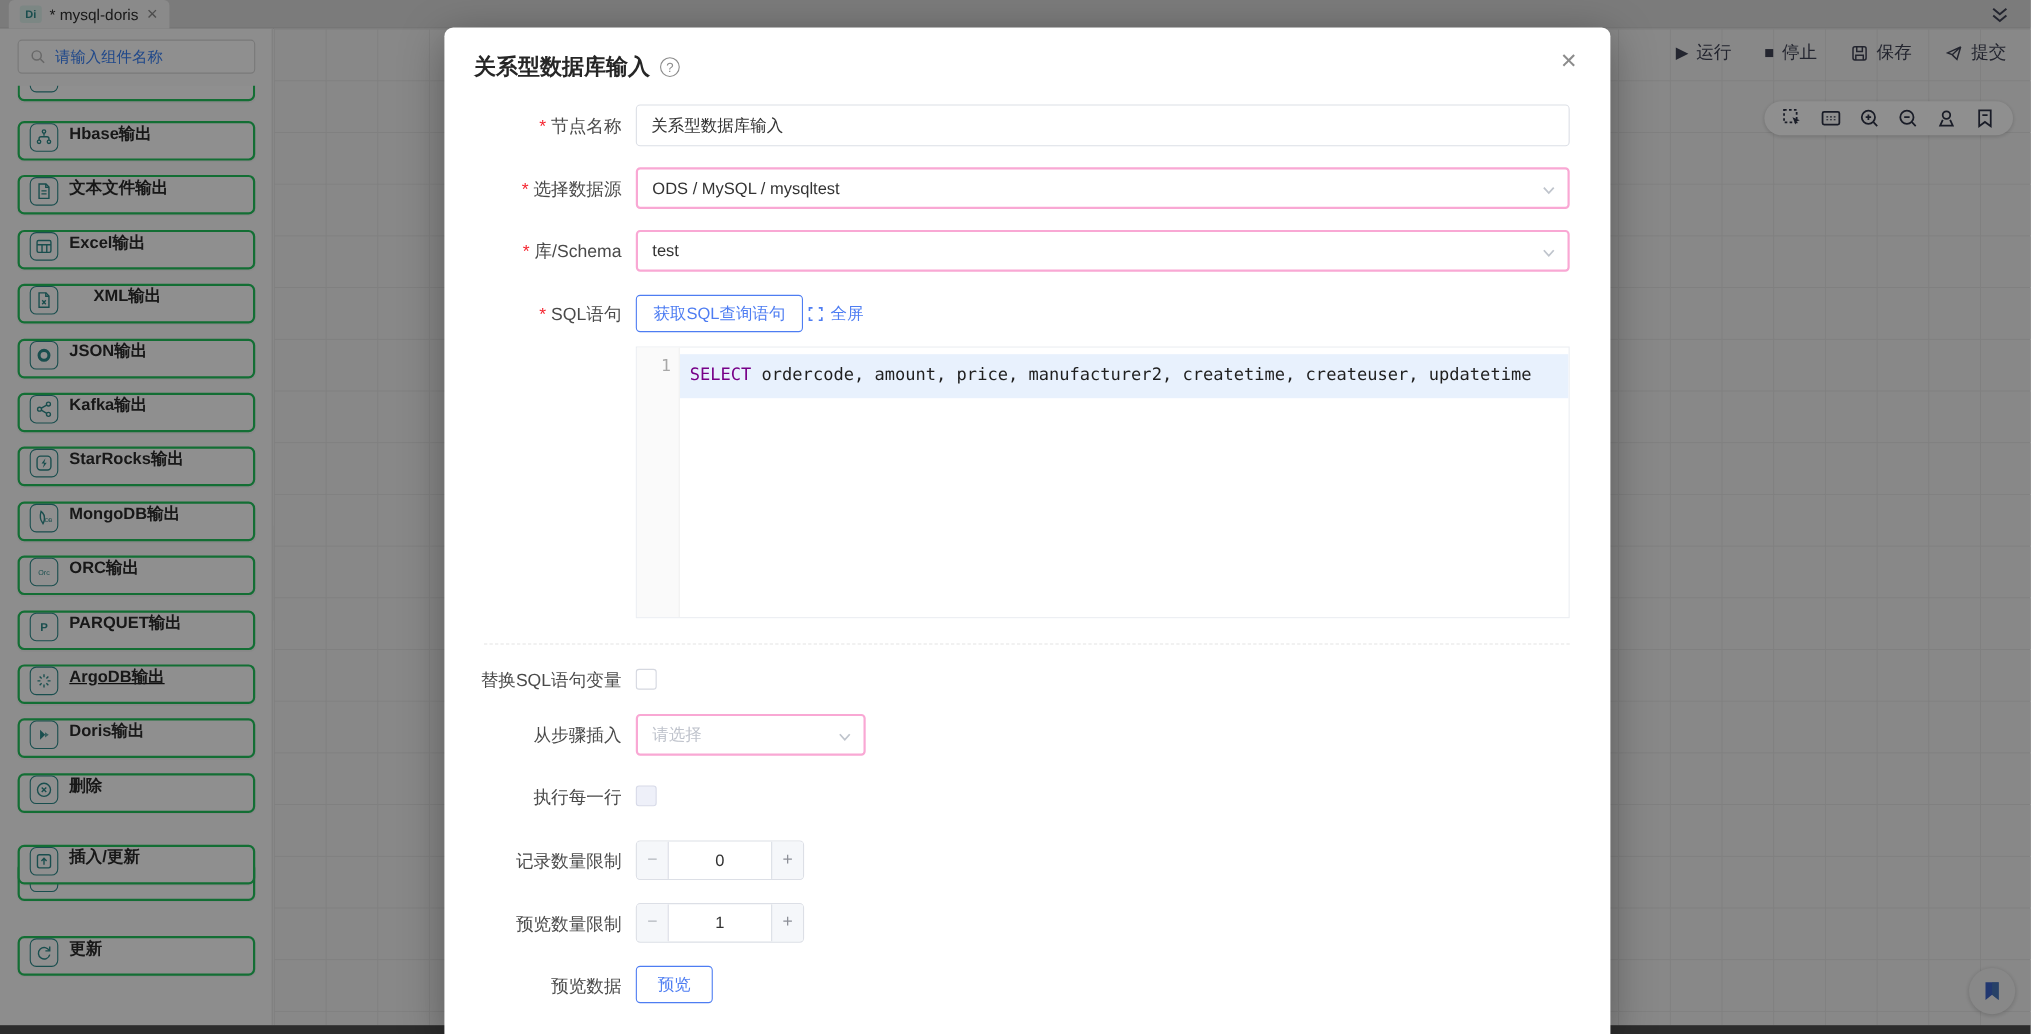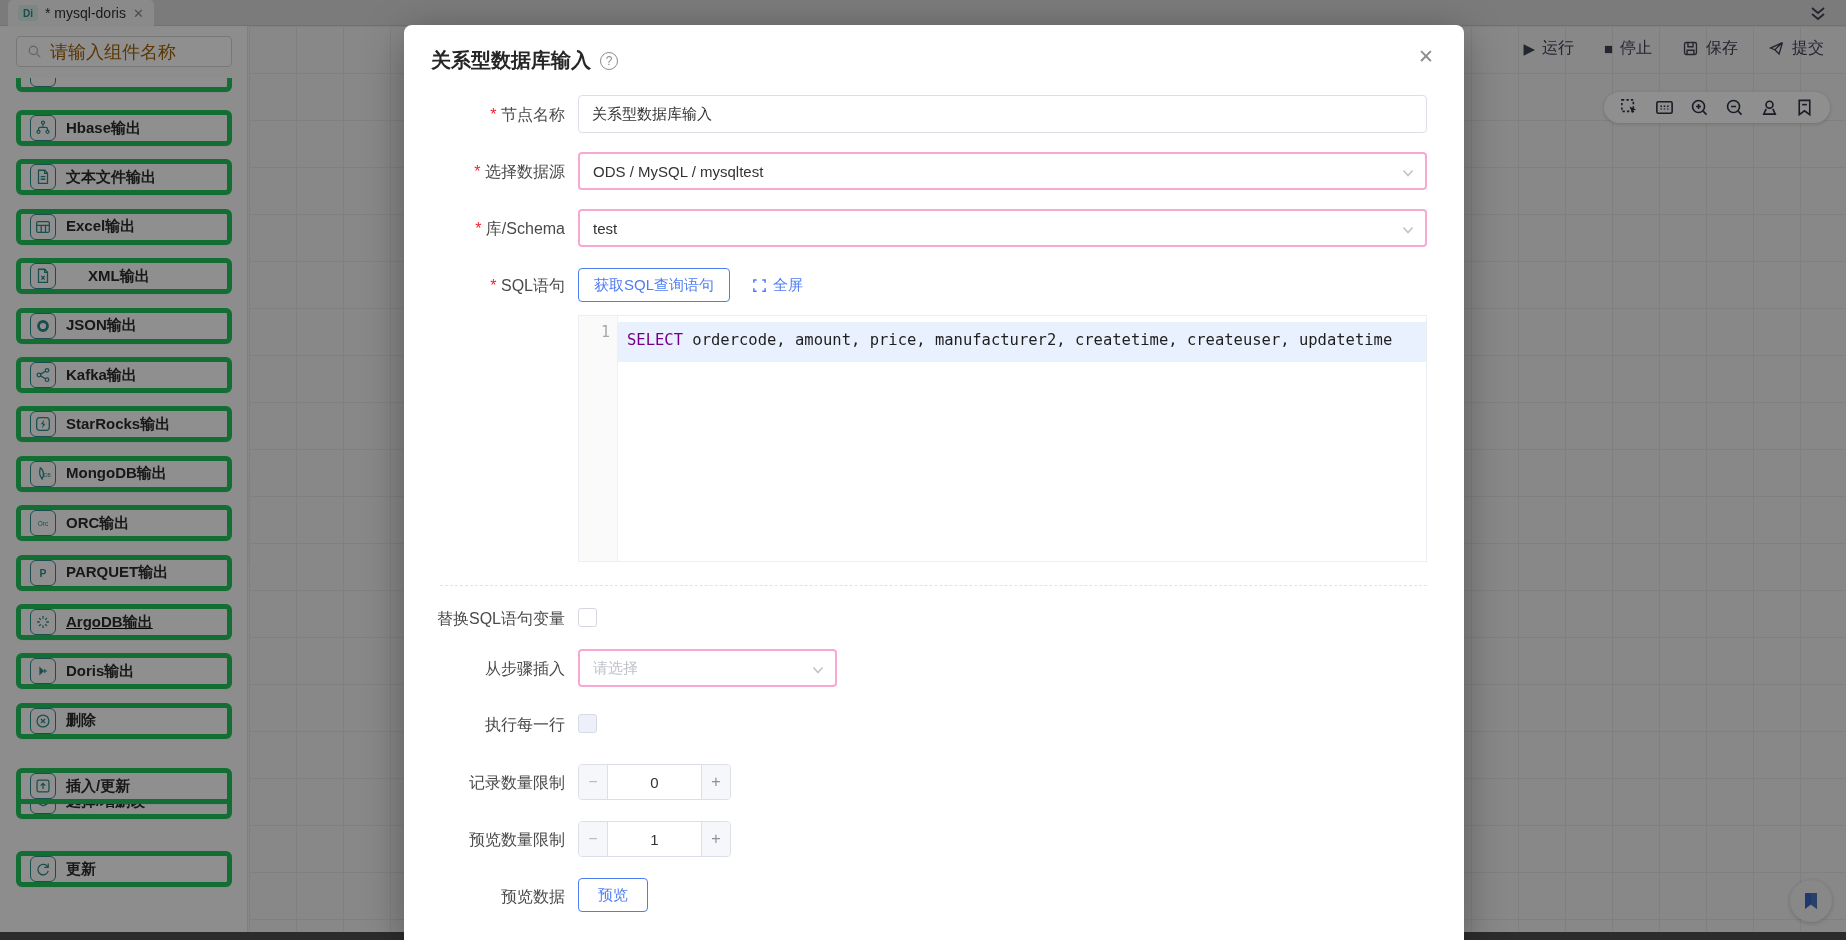--- a/index.html
+++ b/index.html
@@ -11,22 +11,22 @@
   .tabbar { position:absolute; left:0; top:0; width:1846px; height:26px; background:#dcdcdc; border-bottom:1px solid #c9c9c9; }
   .tab { position:absolute; left:8px; top:0; height:26px; display:flex; align-items:center; gap:7px; padding:0 10px; background:#f6f6f6; border-radius:5px 5px 0 0; }
   .tab-badge { width:20px; height:16px; background:#def0ec; color:#2e8b8b; font-size:10px; font-weight:700; border-radius:3px; display:flex; align-items:center; justify-content:center; }
   .tab-title { font-size:14px; color:#2f2f2f; white-space:nowrap; }
   .tab-close { font-size:13px; color:#8a8a8a; cursor:pointer; }
   .dbl-chevron { position:absolute; right:18px; top:4px; width:20px; height:18px; }
 
   
   .sidebar { position:absolute; left:0; top:26px; width:248px; height:906px; background:#fbfbfb; border-right:1px solid #e2e2e2; overflow:hidden; }
   .search-box { position:absolute; left:16px; top:10px; width:216px; height:31px; background:#fff; border:1px solid #d7d7d7; border-radius:4px; display:flex; align-items:center; gap:8px; padding:0 10px; }
-  .search-box .ph { font-size:18px; color:#a16207; }
-  .side-item { position:absolute; left:16px; width:216px; height:36px; background:#fff; border:5px solid #22c55e; border-radius:6px; display:flex; align-items:center; gap:10px; padding:0 9px; box-shadow:0 1px 1px rgba(0,0,0,.03); cursor:grab; }
+  .search-box .ph { font-size:14px; color:#3b82f6; }
+  .side-item { position:absolute; left:16px; width:216px; height:36px; background:#fff; border:2px solid #22c55e; border-radius:6px; display:flex; gap:10px; padding:0 9px; box-shadow:0 1px 1px rgba(0,0,0,.03); cursor:grab; }
   .side-item .ibox { width:26px; height:26px; border:1.3px solid #2e8b8b; border-radius:6px; display:flex; align-items:center; justify-content:center; color:#2e8b8b; flex:0 0 26px; }
   .side-item .ilabel { font-size:15px; font-weight:600; color:#2b2b2b; white-space:nowrap; }
   .side-sliver { position:absolute; left:16px; top:52px; width:216px; height:26px; overflow:hidden; }
   .side-sliver .inner { position:absolute; left:0; top:-22px; }
   .side-footer { position:absolute; left:2px; top:872px; width:244px; height:34px; background:#fdfdfd; border:1px solid #c9d4ef; display:flex; align-items:center; gap:24px; padding-left:22px; cursor:pointer; }
   .side-footer .tri { width:0; height:0; border-left:6px solid transparent; border-right:6px solid transparent; border-top:7px solid #6b6b6b; }
   .side-footer .flabel { font-size:15px; color:#2b2b2b; }
   .collapse-handle { position:absolute; left:248px; top:478px; width:22px; height:86px; background:#ececec; border-radius:0 12px 12px 0; display:flex; align-items:center; justify-content:center; color:#9a9a9a; font-size:14px; cursor:pointer; }
 
   
@@ -50,21 +50,21 @@
   .m-close { position:absolute; right:30px; top:20px; font-size:19px; color:#8c8c8c; cursor:pointer; }
 
   .mrow { position:absolute; left:0; width:1060px; }
   .mlabel { position:absolute; left:0; width:161px; text-align:right; font-size:16px; color:#4a4a4a; white-space:nowrap; }
   .req::before { content:"* "; color:#f5222d; }
   .mfield { position:absolute; left:174px; }
 
   .tinput { width:849px; height:38px; border:1px solid #dcdfe6; border-radius:4px; padding:0 13px; font-size:15px; color:#333; display:flex; align-items:center; background:#fff; }
   .tselect { width:849px; height:38px; border:2px solid #f9a8d4; border-radius:4px; padding:0 32px 0 13px; font-size:15px; color:#333; display:flex; align-items:center; background:#fff; position:relative; cursor:pointer; }
   .tselect .chev { position:absolute; right:10px; top:12px; width:14px; height:14px; color:#bfc4cc; }
-  .tselect.small { width:259px; }
+  .tselect.small { width:209px; }
   .tselect .placeholder { color:#bfc3cc; }
 
   .btn-outline-blue { height:34px; border:1px solid #4e7df2; border-radius:4px; background:#fff; color:#4e7df2; font-size:15px; padding:0 15px; display:inline-flex; align-items:center; justify-content:center; cursor:pointer; }
   .link-blue { display:inline-flex; align-items:center; gap:6px; color:#4e7df2; font-size:15px; cursor:pointer; }
   .link-blue .fs-ico { width:15px; height:15px; }
 
   .editor { position:absolute; left:174px; top:290px; width:849px; height:247px; border:1px solid #ebeef2; background:#fff; display:flex; font-family:"DejaVu Sans Mono","Liberation Mono",monospace; }
   .gutter { width:39px; background:#fafafa; border-right:1px solid #f0f0f0; color:#a8a8a8; font-size:15px; text-align:right; padding:7px 7px 0 0; flex:0 0 39px; }
   .codearea { flex:1; padding-top:6px; overflow:hidden; }
   .hl-block { background:#e8f1fd; padding:3px 0 6px 9px; }
@@ -381,21 +381,21 @@
               <svg viewBox="0 0 14 14" fill="none" stroke="currentColor" stroke-width="1.6">
                 <path d="M2.5 4.5L7 9.5l4.5-5"></path>
               </svg>
             </span>
         </div>
       </div>
     </div>
 
     <div class="mrow" style="top:243px;">
       <div class="mlabel req" style="top:8px;">SQL语句</div>
-      <div class="mfield" style="display:flex; align-items:center; gap:22px;">
+      <div class="mfield" style="display:flex; align-items:center; gap:4px;">
         <button class="btn-outline-blue">获取SQL查询语句</button>
         <span class="link-blue">
           <svg class="fs-ico" viewBox="0 0 16 16" fill="none" stroke="#4e7df2" stroke-width="1.6">
               <path d="M2 5V2h3M11 2h3v3M14 11v3h-3M5 14H2v-3"></path>
             </svg>
           <span>全屏</span>
         </span>
       </div>
     </div>
 

